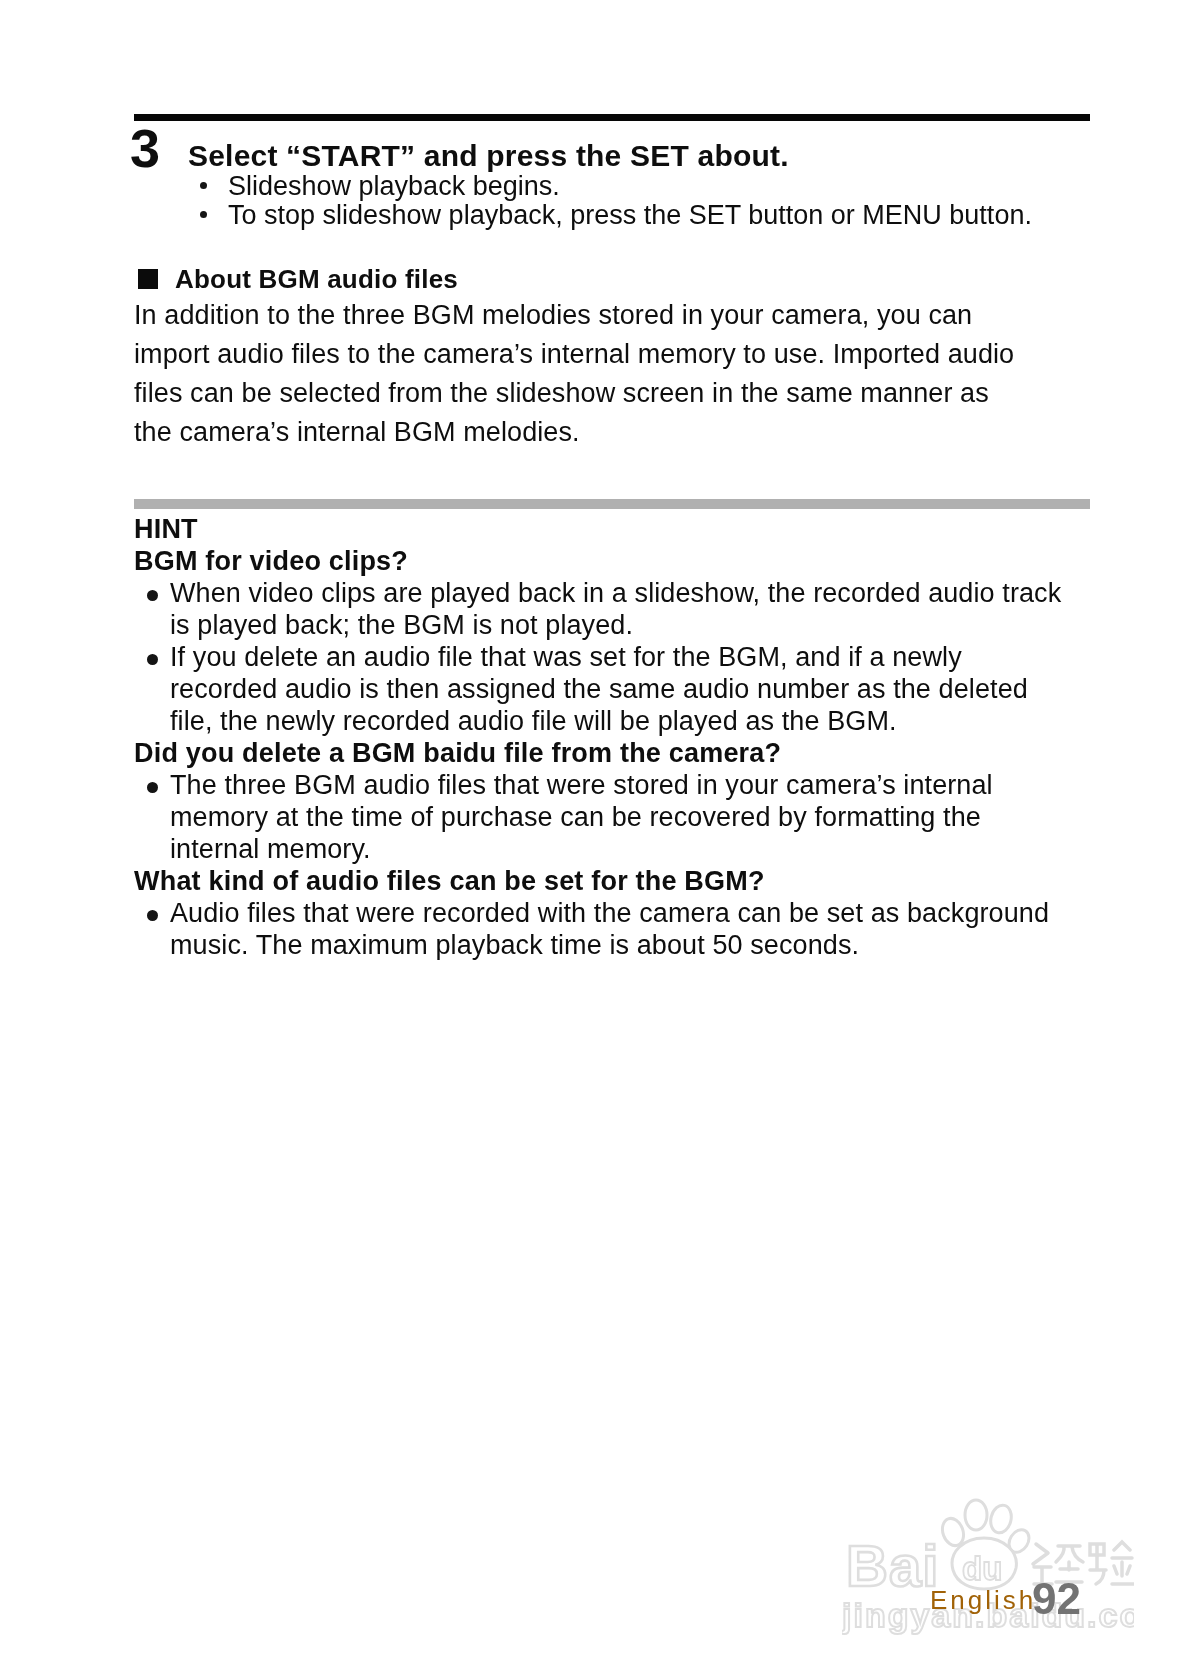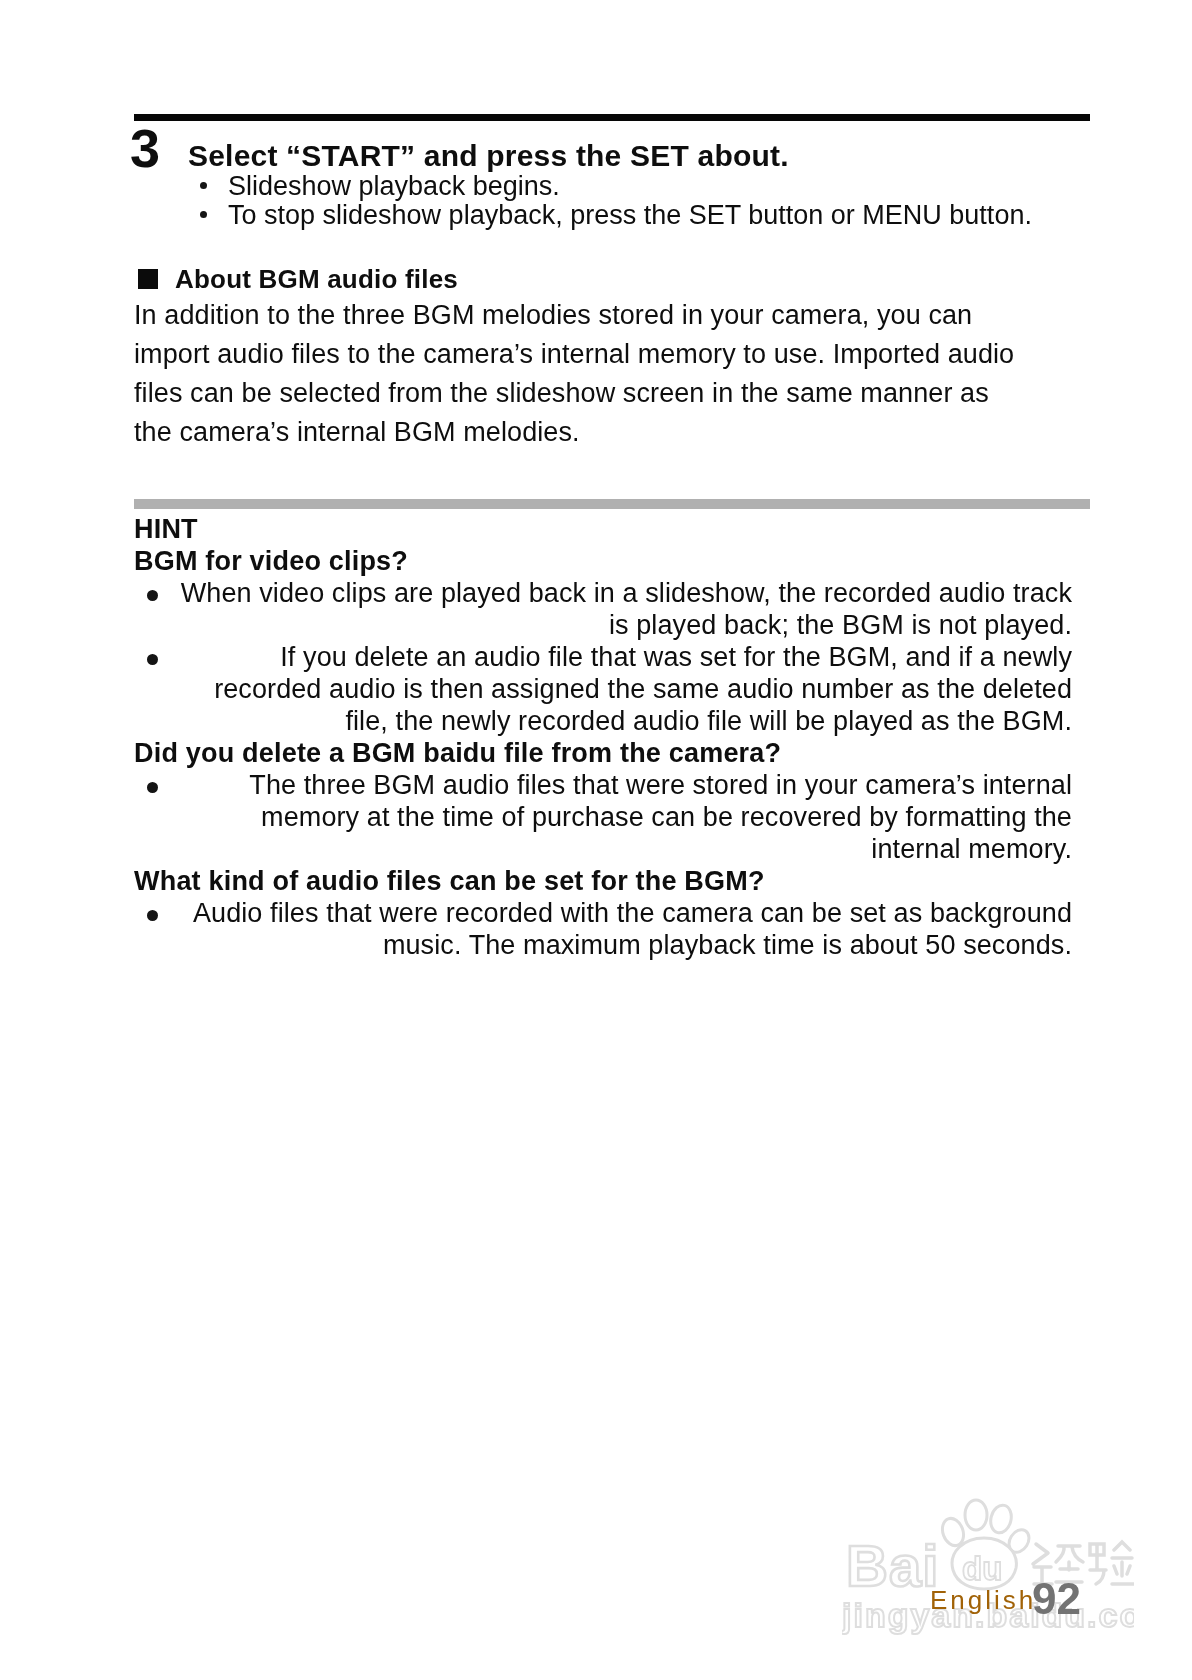--- a/index.html
+++ b/index.html
@@ -50,21 +50,21 @@
   }
   .rule-gray{
     position:absolute;left:134px;top:499px;width:956px;height:10px;
     background:#b0b0b0;
   }
   .hint{
     position:absolute;left:134px;top:513px;width:956px;
     font-size:27px;line-height:32px;letter-spacing:0.1px;
   }
   .hint .hint-label,.hint .q{font-weight:bold;letter-spacing:0.2px;}
-  .hint .a{position:relative;padding-left:36px;text-align:right;}
+  .hint .a{position:relative;padding-left:36px;}
   .hint .a .a-text{max-width:902px;}
   .hint .a .dot-lg{
     position:absolute;left:13px;top:13px;width:11px;height:11px;
     border-radius:50%;background:#141414;
   }
   .watermark{position:absolute;left:842px;top:1494px;z-index:1;}
   .footer-lang{
     position:absolute;left:930px;top:1585px;z-index:2;
     font-size:26px;line-height:30px;letter-spacing:3px;color:#a16207;
   }

